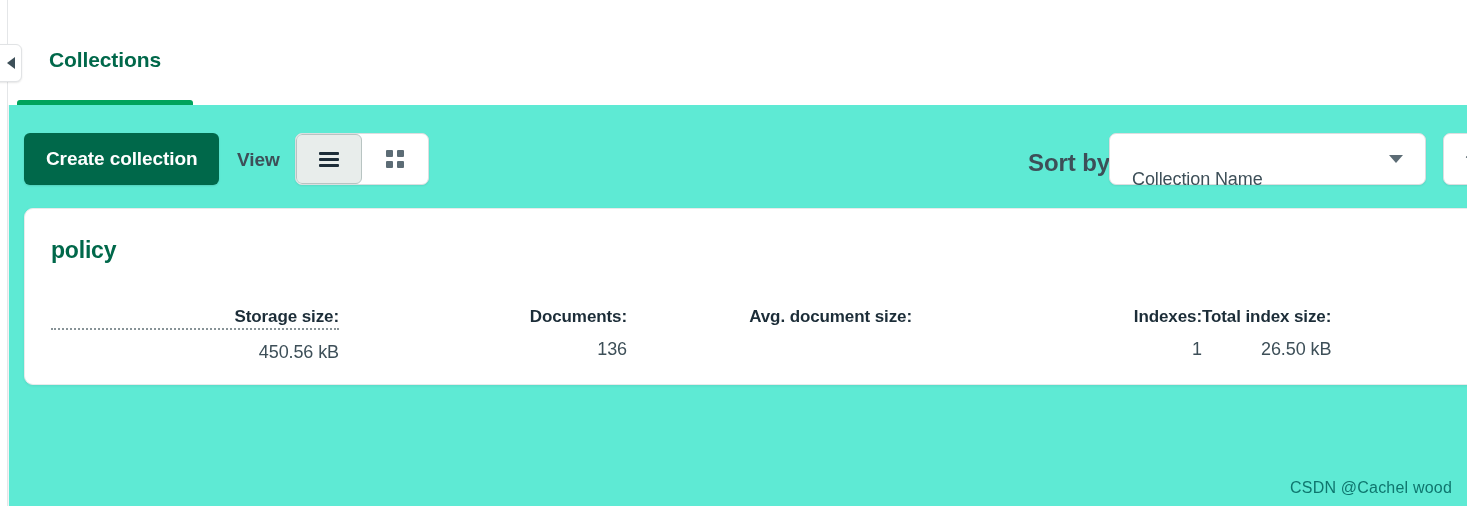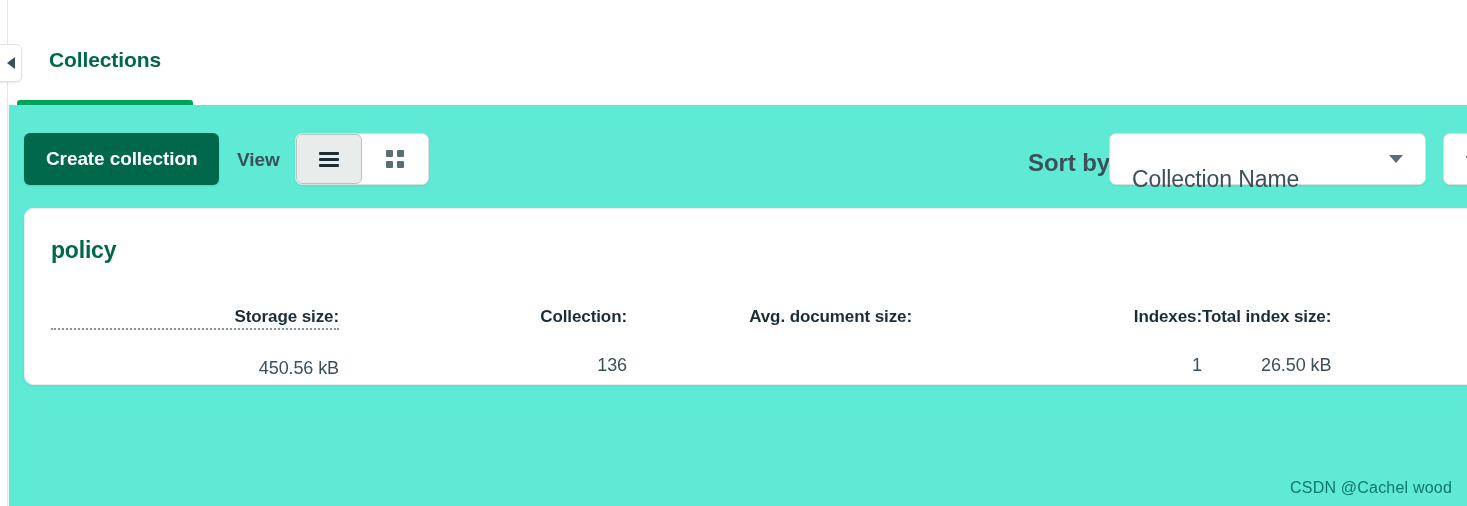--- a/index.html
+++ b/index.html
@@ -186,21 +186,21 @@
     background: #FFFFFF;
     border: 1px solid #DCDEE0;
     border-radius: 7px;
     box-shadow: 0 1px 2px rgba(0,0,0,0.07);
     display: flex;
     align-items: center;
     cursor: pointer;
   }
   .sort-select-value {
     margin-left: 22px;
-    font-size: 23px;
+    font-size: 18px;
     color: #3D4F58;
     letter-spacing: -0.1px;
     margin-top: 40px;
   }
   .caret {
     position: absolute;
     right: 22px;
     width: 0; height: 0;
     border-left: 7px solid transparent;
     border-right: 7px solid transparent;
@@ -256,21 +256,21 @@
     font-weight: bold;
     color: #1C2D38;
     letter-spacing: -0.1px;
     white-space: nowrap;
   }
   .stat-label.hinted {
     border-bottom: 2px dotted #889397;
     padding-bottom: 1px;
   }
   .stat-value {
-    margin-top: 28px;
+    margin-top: 12px;
     font-size: 18px;
     color: #3D4F58;
     letter-spacing: -0.1px;
     white-space: nowrap;
   }
 
   
   .watermark {
     position: absolute;
     right: 15px; bottom: 9px;
@@ -336,21 +336,21 @@
 
   <div class="card">
     <span class="card-title">policy</span>
 
     <div class="stats">
       <div class="stat" style="width:288px">
         <div class="stat-label hinted">Storage size:</div>
         <div class="stat-value">450.56 kB</div>
       </div>
       <div class="stat" style="width:288px">
-        <div class="stat-label">Collection:</div>
+        <div class="stat-label">Documents:</div>
         <div class="stat-value">136</div>
       </div>
       <div class="stat" style="width:285px">
         <div class="stat-label">Avg. document size:</div>
       </div>
       <div class="stat" style="width:290px">
         <div class="stat-label">Indexes:</div>
         <div class="stat-value">1</div>
       </div>
       <div class="stat">

